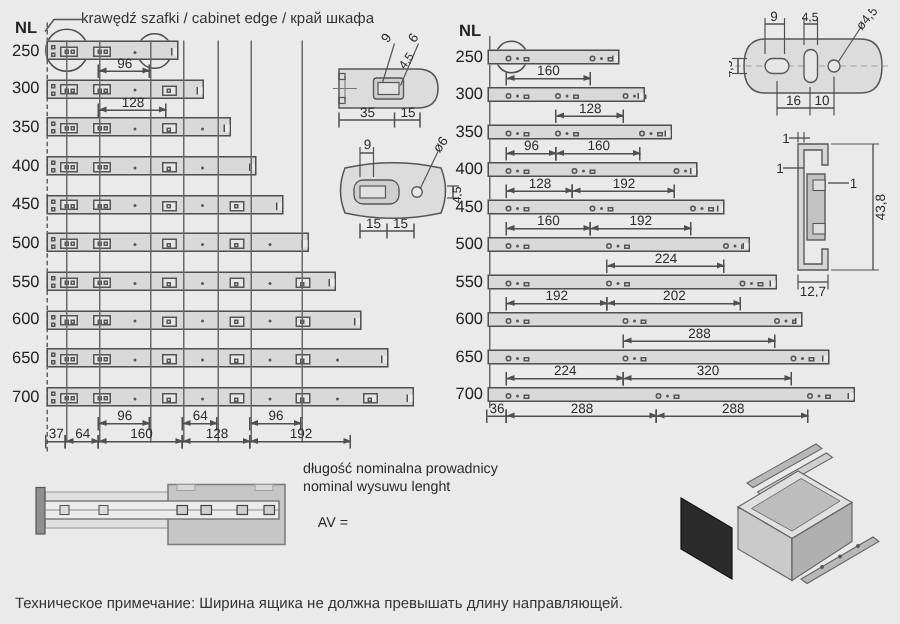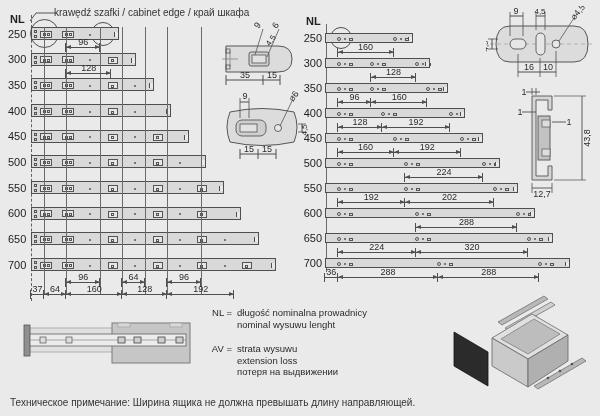--- a/index.html
+++ b/index.html
@@ -167,33 +167,27 @@
     <polygon points="44,50 80,71 80,99 44,78" fill="#cacaca" stroke="#666" stroke-width="0.8"></polygon>
     <polygon points="80,71 120,47 120,73 80,99" fill="#b0b0b0" stroke="#666" stroke-width="0.8"></polygon>
     <polygon points="6,44 40,64 40,98 6,78" fill="#2b2b2b" stroke="#111" stroke-width="0.8"></polygon>
     <polygon points="86,98 134,70 138,73 90,101" fill="#b8b8b8" stroke="#666" stroke-width="0.7"></polygon>
     <circle cx="100" cy="90" r="1.3" fill="#555"></circle>
     <circle cx="112" cy="83" r="1.3" fill="#555"></circle>
     <circle cx="124" cy="76" r="1.3" fill="#555"></circle>
   </svg>
 
   <div class="legend" style="left:202px;top:307px;">
-    <div class="key">NL =</div>
     <div>
       <div>długość nominalna prowadnicy</div>
       <div>nominal wysuwu lenght</div>
     </div>
   </div>
   <div class="legend" style="left:202px;top:343px;">
     <div class="key">AV =</div>
-    <div>
-      <div>strata wysuwu</div>
-      <div>extension loss</div>
-      <div>потеря на выдвижении</div>
-    </div>
   </div>
 
   <div class="footer" style="left:10px;top:397px;">Техническое примечание: Ширина ящика не должна превышать длину направляющей.</div>
 <div class="vdash" style="left: 31px; top: 15px; height: 286px;"></div>
     <div class="nl-val" style="left: 8px; top: 27.5px;">250</div>
     <div class="rail" style="left: 31px; top: 27px; width: 87.5px; height: 13px;">
       <div class="gin" style="left: 2px; top: 2px; width: 3px; height: 3px;"></div>
       <div class="gin" style="left: 2px; top: 7px; width: 3px; height: 3px;"></div>
       <div class="gsq" style="left: 8px; top: 2.5px; width: 12px; height: 7px;">
         <div class="gin" style="left: 2px; top: 1.5px; width: 3px; height: 3px;"></div>

